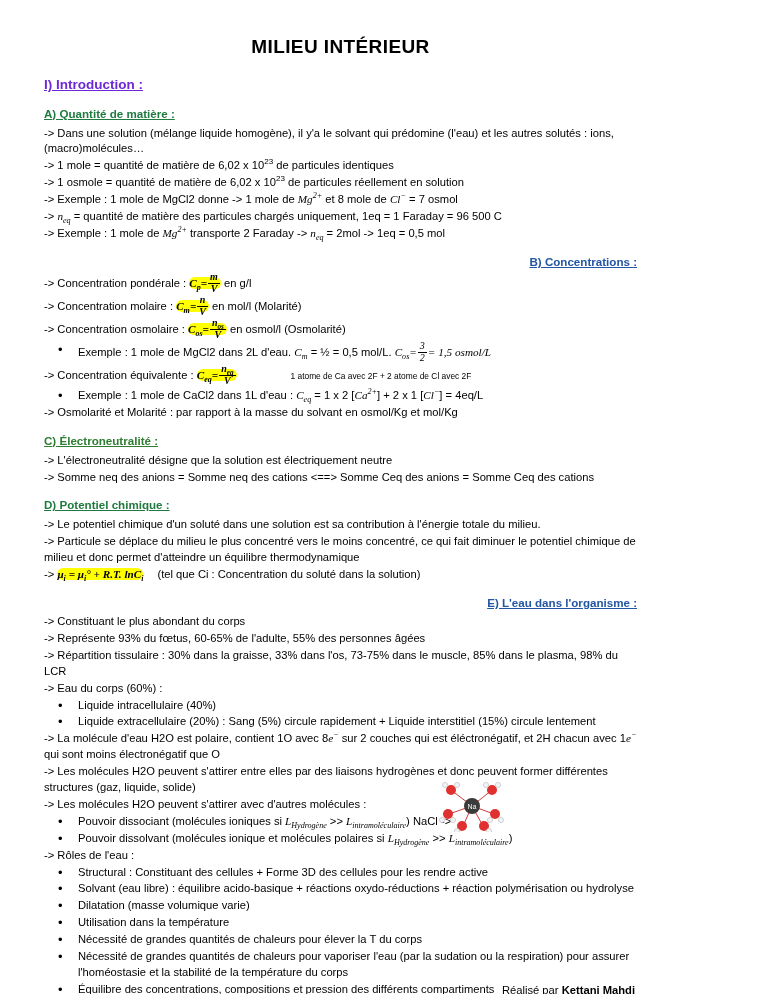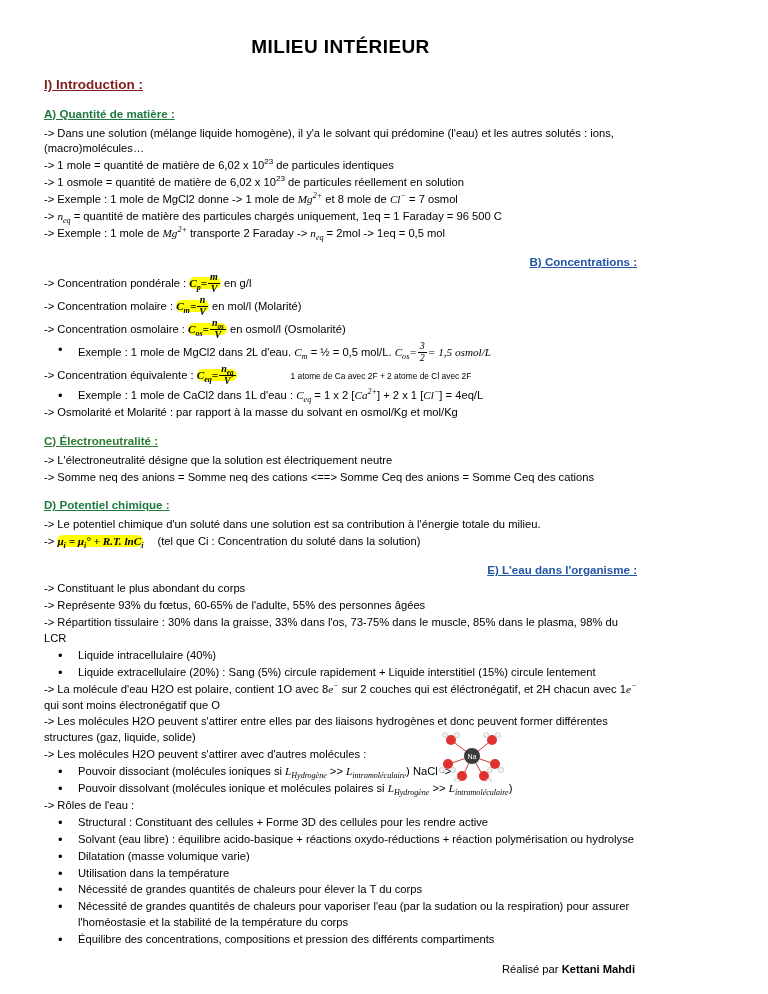--- a/index.html
+++ b/index.html
@@ -23,21 +23,21 @@
     position: relative;
   }
   .doc-title {
     text-align: center;
     font-size: 19px;
     font-weight: bold;
     letter-spacing: 0.4px;
     margin: 6px 0 14px 0;
   }
   .h1 {
-    color: #7f1d1d;
+    color: #6d28d9;
     font-weight: bold;
     font-size: 13.5px;
     text-decoration: underline;
     margin: 0 0 12px 0;
   }
   .h2 {
     color: #1f7a3f;
     font-weight: bold;
     font-size: 11.6px;
     text-decoration: underline;
@@ -178,28 +178,30 @@
   </ul>
 
   <div class="line">-&gt; Osmolarité et Molarité : par rapport à la masse du solvant en osmol/Kg et mol/Kg</div>
 
   <div class="h2 green">C) Électroneutralité :</div>
   <div class="line">-&gt; L'électroneutralité désigne que la solution est électriquement neutre</div>
   <div class="line">-&gt; Somme neq des anions = Somme neq des cations  &lt;==&gt; Somme Ceq des anions = Somme Ceq des cations</div>
 
   <div class="h2">D) Potentiel chimique :</div>
   <div class="line">-&gt; Le potentiel chimique d'un soluté dans une solution est sa contribution à l'énergie totale du milieu.</div>
+  <div class="line">-&gt; Particule se déplace du milieu le plus concentré vers le moins concentré, ce qui fait diminuer le potentiel chimique de milieu et donc permet d'atteindre un équilibre thermodynamique</div>
   <div class="line">
     <span>-&gt; </span><span class="hl"><span class="mathb">μ</span><sub class="mathb">i</sub><span class="mathb"> =  μ</span><sub class="mathb">i</sub><span class="mathb">° + R.T. lnC</span><sub class="mathb">i</sub></span><span style="margin-left:14px;">(tel que Ci : Concentration du soluté dans la solution)</span>
   </div>
 
   <div class="h2 blue">E) L'eau dans l'organisme :</div>
   <div class="line">-&gt; Constituant le plus abondant du corps</div>
   <div class="line">-&gt; Représente 93% du fœtus, 60-65% de l'adulte, 55% des personnes âgées</div>
   <div class="line">-&gt; Répartition tissulaire : 30% dans la graisse, 33% dans l'os, 73-75% dans le muscle, 85% dans le plasma, 98% du LCR</div>
+  <div class="line">-&gt; Eau du corps (60%) :</div>
 
   <ul>
     <li class="bullet">Liquide intracellulaire (40%)</li>
     <li class="bullet">Liquide extracellulaire (20%) : Sang (5%) circule rapidement + Liquide interstitiel (15%) circule lentement</li>
   </ul>
 
   <div class="line">
     <span>-&gt; La molécule d'eau H2O est polaire, contient 1O avec 8</span><span class="math">e</span><sup class="math">−</sup><span> sur 2 couches qui est éléctronégatif, et 2H chacun avec 1</span><span class="math">e</span><sup class="math">−</sup><span> qui sont moins électronégatif que O</span>
   </div>
 

